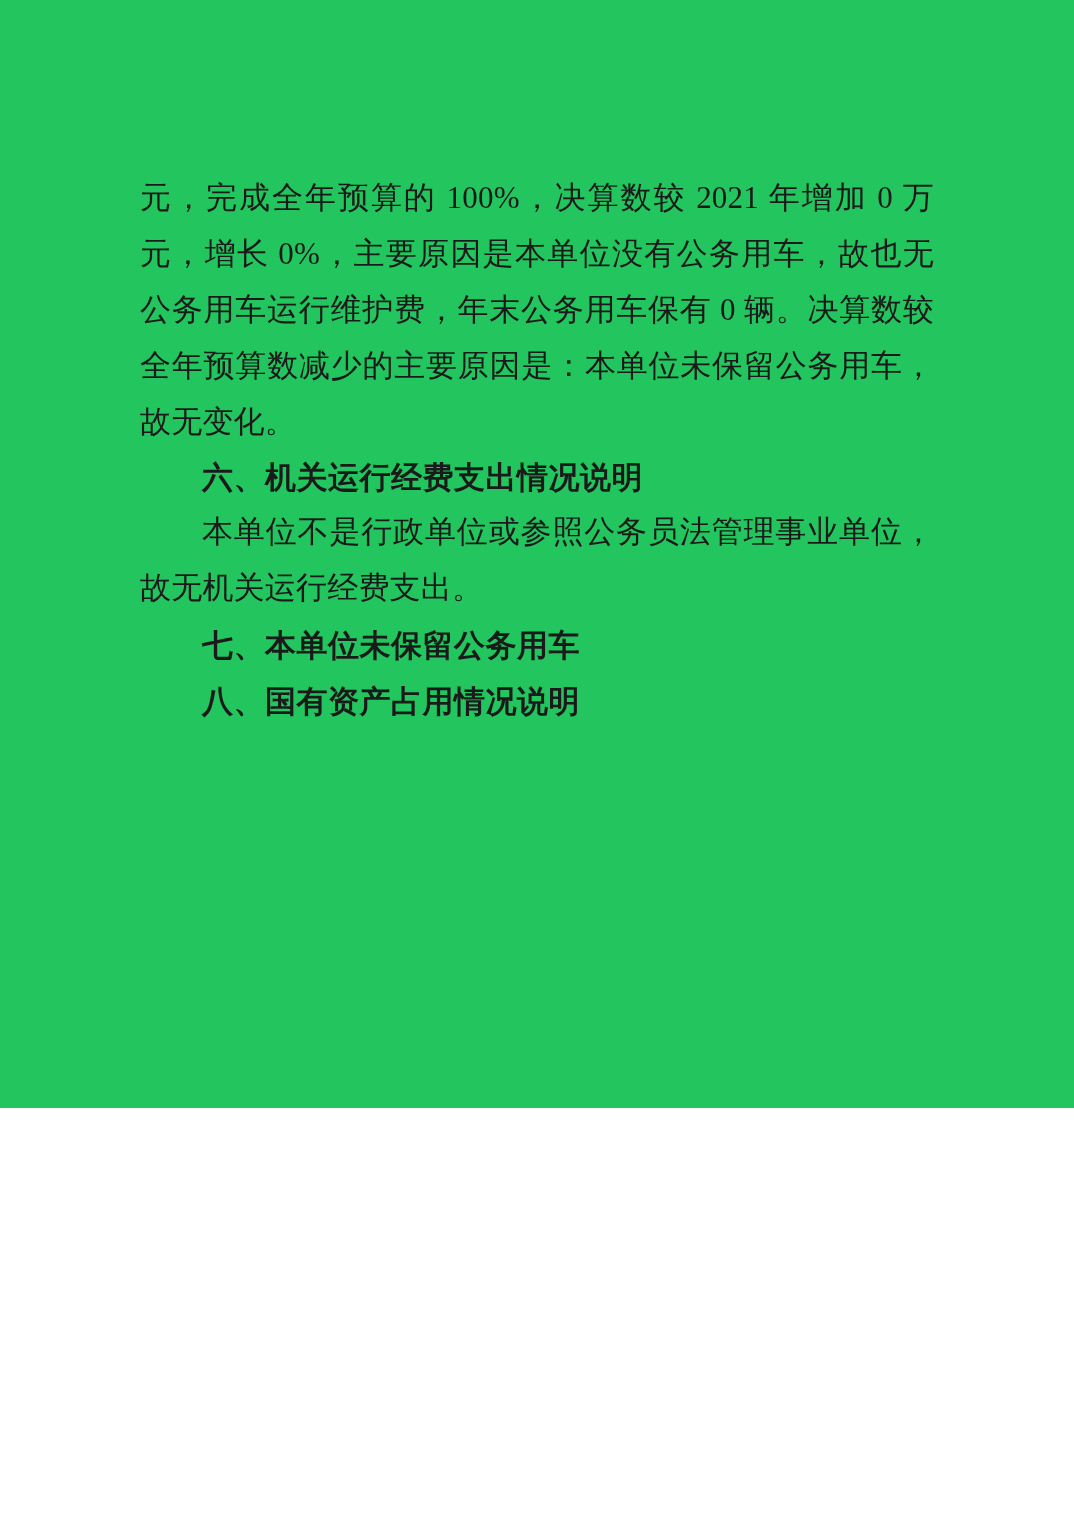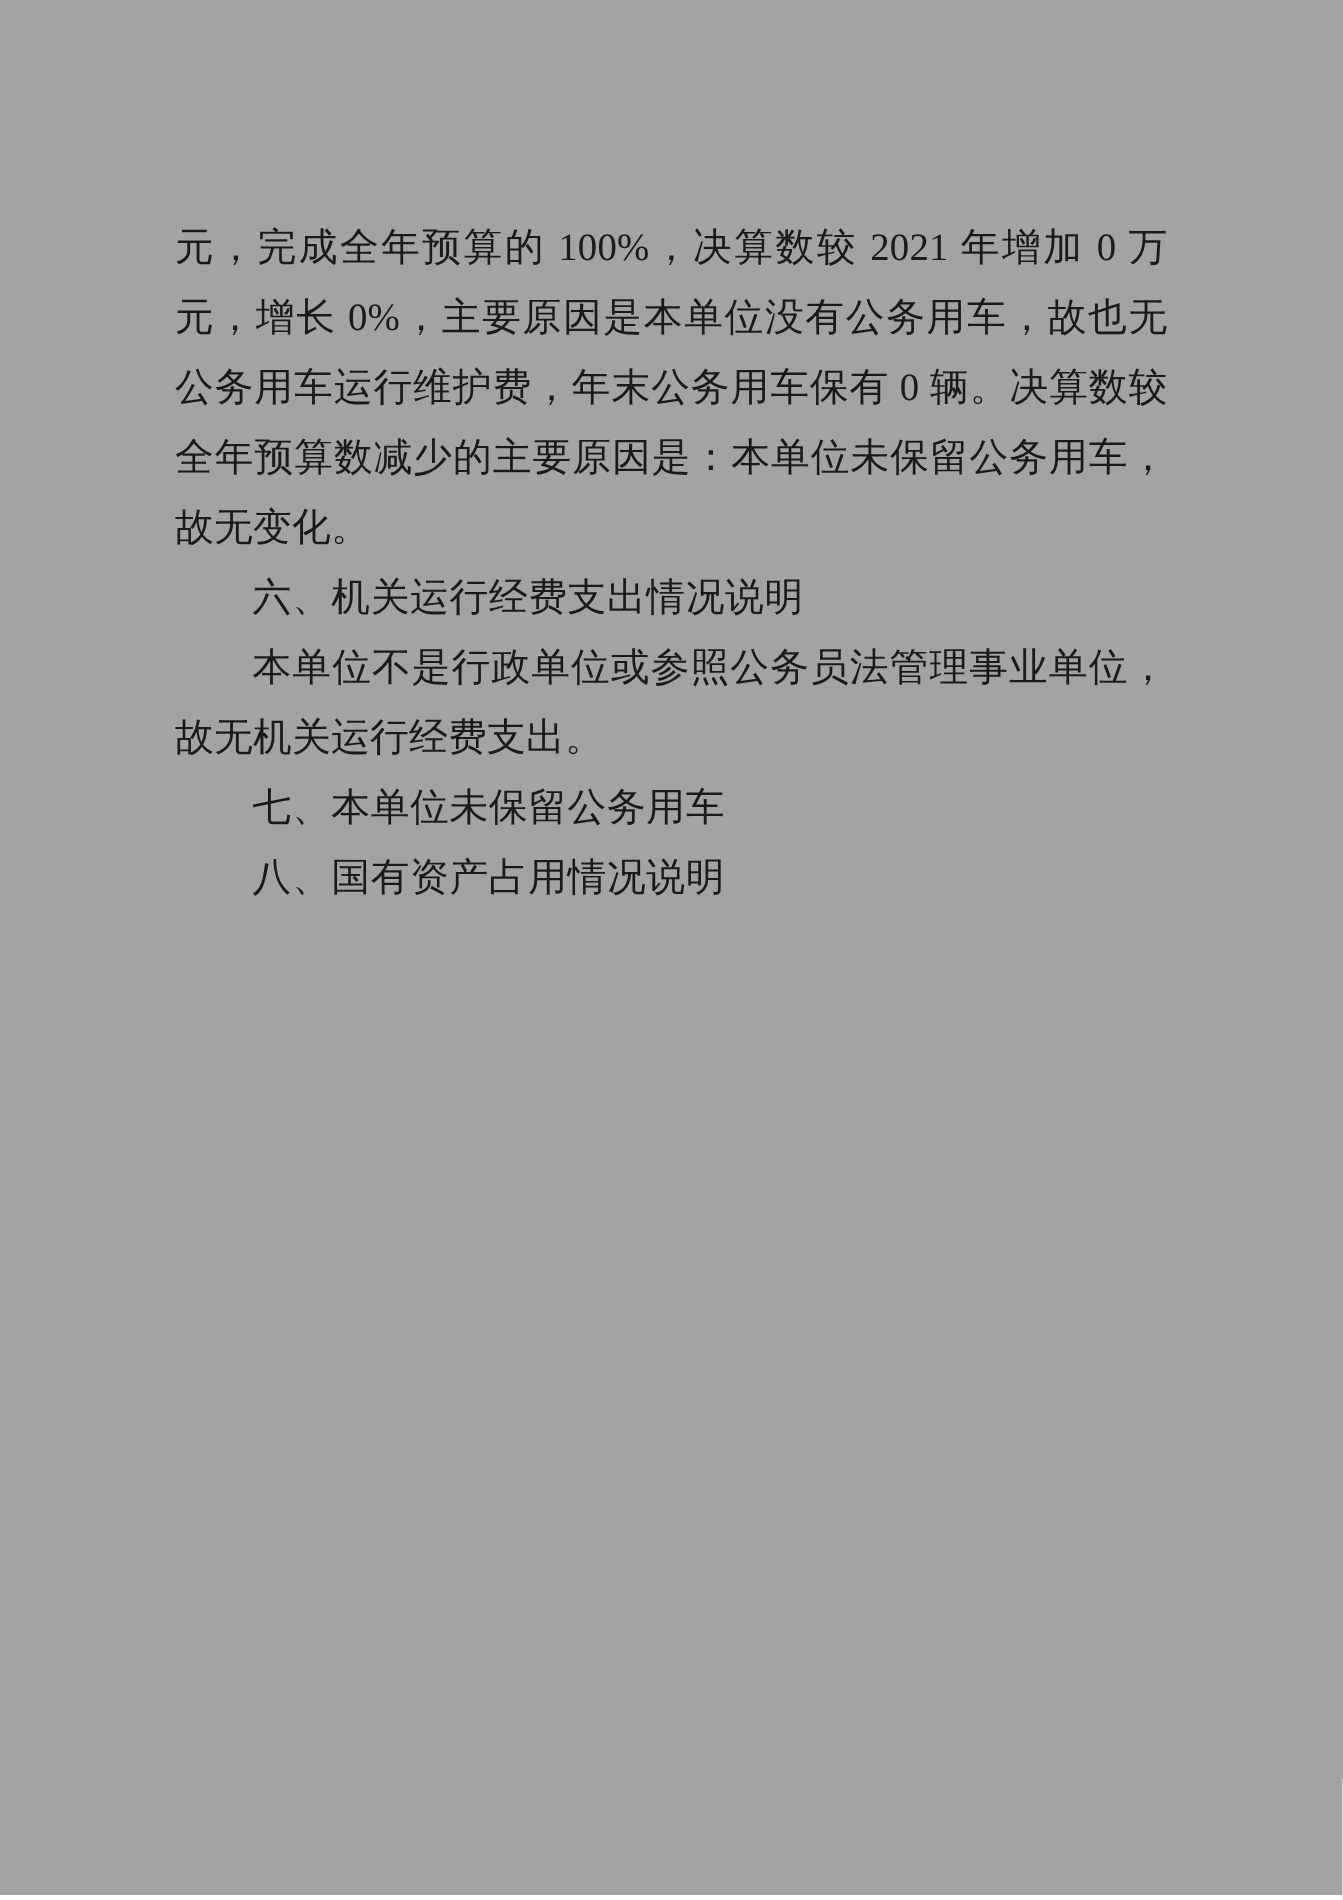--- a/index.html
+++ b/index.html
@@ -10,43 +10,44 @@
   body {
     width: 1074px;
     height: 1520px;
     font-family: "Liberation Serif", "DejaVu Serif", serif;
     color: #1a1a1a;
     overflow: hidden;
   }
   .page {
     position: relative;
     width: 1074px;
-    height: 1516px;
+    height: 1108px;
     box-sizing: border-box;
     padding: 170px 140px 60px 140px;
-    background: #a3a3a3;
+    background: #22c55e;
   }
   .doc-body {
     font-size: 31px;
     line-height: 56px;
   }
   p.para {
     margin: 0;
     text-align: justify;
     text-justify: inter-ideograph;
     letter-spacing: 0.2px;
   }
   p.para.indent {
     text-indent: 62px;
+    font-family: Liberation Mono, monospace;
   }
   h2.heading {
     margin: 0;
     font-size: 31px;
     line-height: 56px;
-    font-weight: normal;
+    font-weight: bold;
     text-indent: 62px;
     letter-spacing: 0.5px;
     font-family: "Liberation Sans", "DejaVu Sans", sans-serif;
   }
 </style>
 </head>
 <body>
 
 <div class="page">
   <div class="doc-body">

